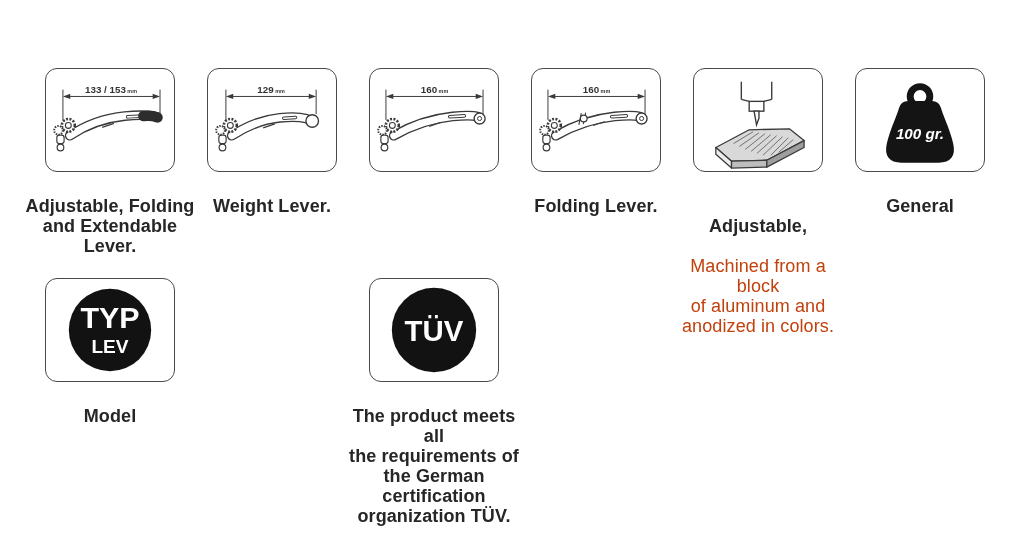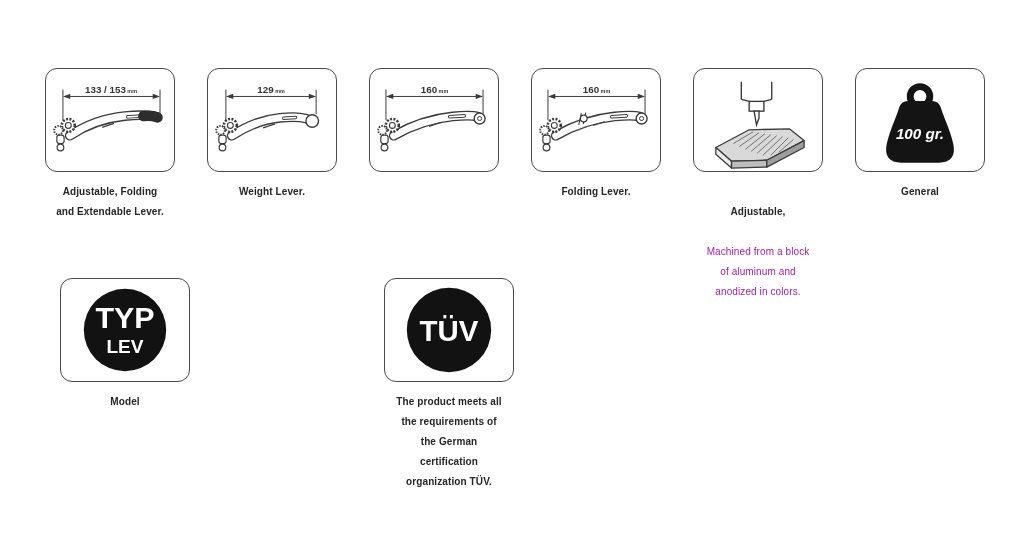--- a/index.html
+++ b/index.html
@@ -3,35 +3,35 @@
 <meta charset="utf-8">
 <style>
   html,body{margin:0;padding:0}
   body{
     width:1024px;height:533px;position:relative;overflow:hidden;
     background:#ffffff;
     font-family:"Liberation Sans",sans-serif;
   }
   .row{position:absolute;display:flex;gap:32px}
   .row1{left:45px;top:68px}
-  .row2{left:60px;top:278px}
+  .row2{left:45px;top:278px}
   .card{width:130px;display:flex;flex-direction:column;align-items:center;flex:0 0 130px}
   .box{
     width:130px;height:104px;box-sizing:border-box;
     border:1.5px solid #4a4a4a;border-radius:12px;background:#fff;
     overflow:hidden;
   }
   .box svg{display:block;width:100%;height:100%}
   .caption{
-    margin-top:10px;width:178px;text-align:center;
-    font-size:10px;font-weight:bold;color:#262626;
+    margin-top:24px;width:178px;text-align:center;
+    font-size:18px;font-weight:bold;color:#262626;
     line-height:20px;letter-spacing:.1px;white-space:pre-line;
   }
   .cap-title{display:block}
-  .cap-sub{display:block;font-weight:normal;color:#a21caf;white-space:pre-line}
+  .cap-sub{display:block;font-weight:normal;color:#c2410c;white-space:pre-line}
   .dimtext{font-family:"Liberation Sans",sans-serif}
 </style>
 </head>
 <body>
 
 <main>
 
   <div class="row row1">
 
     <div class="card">

